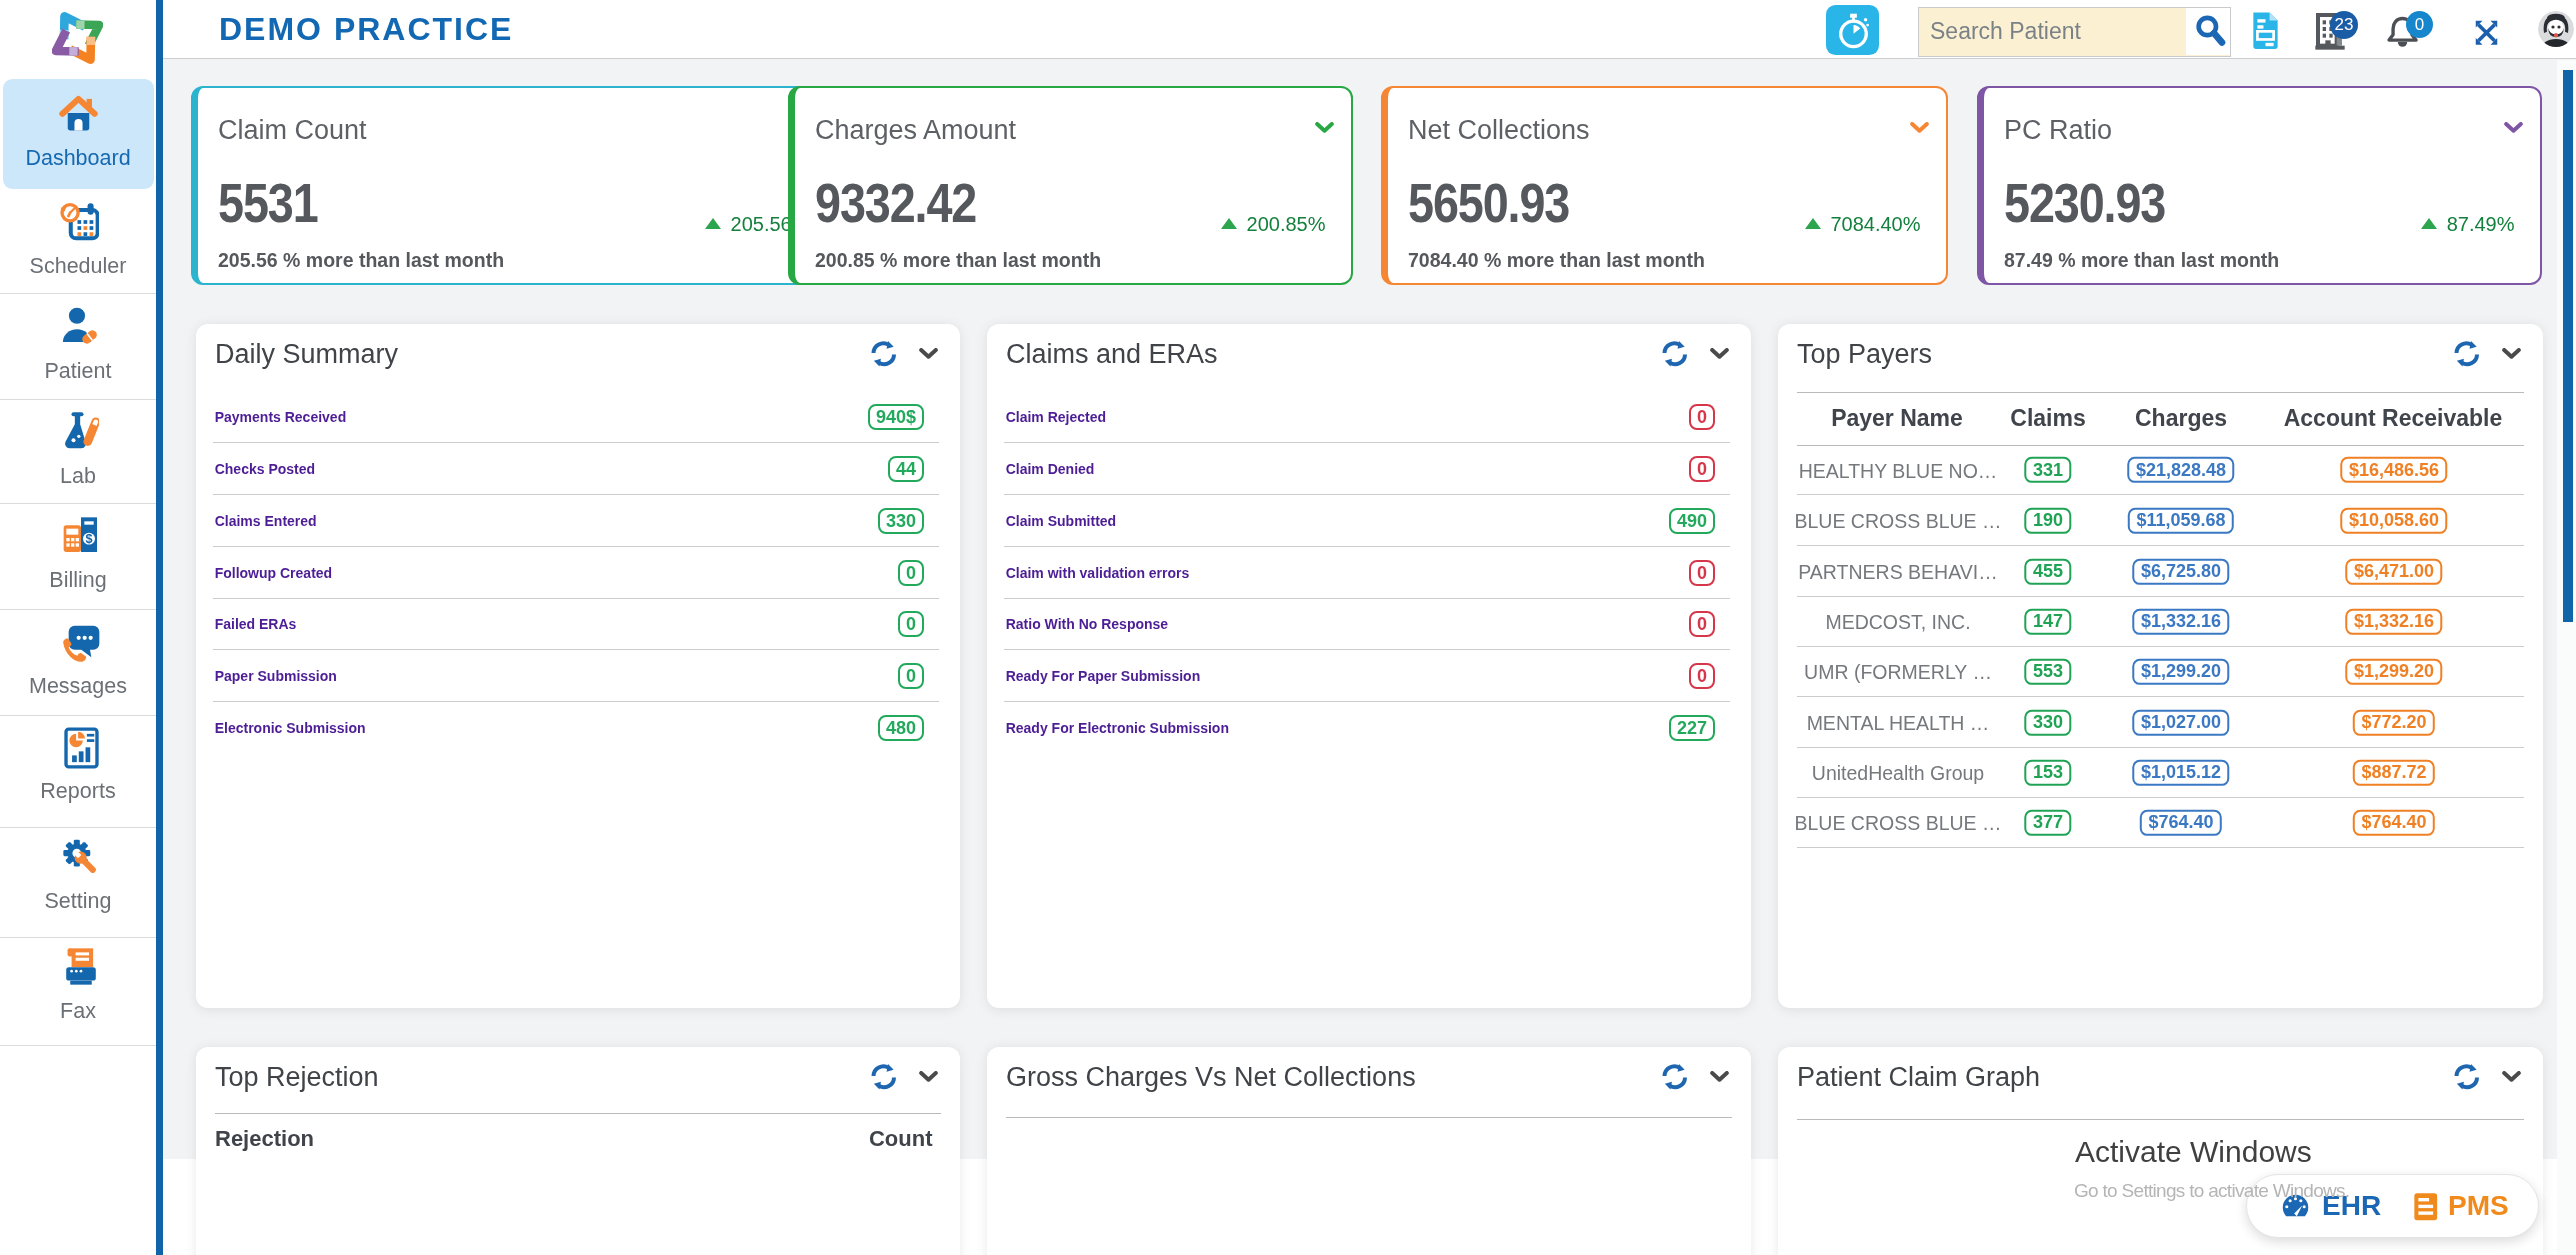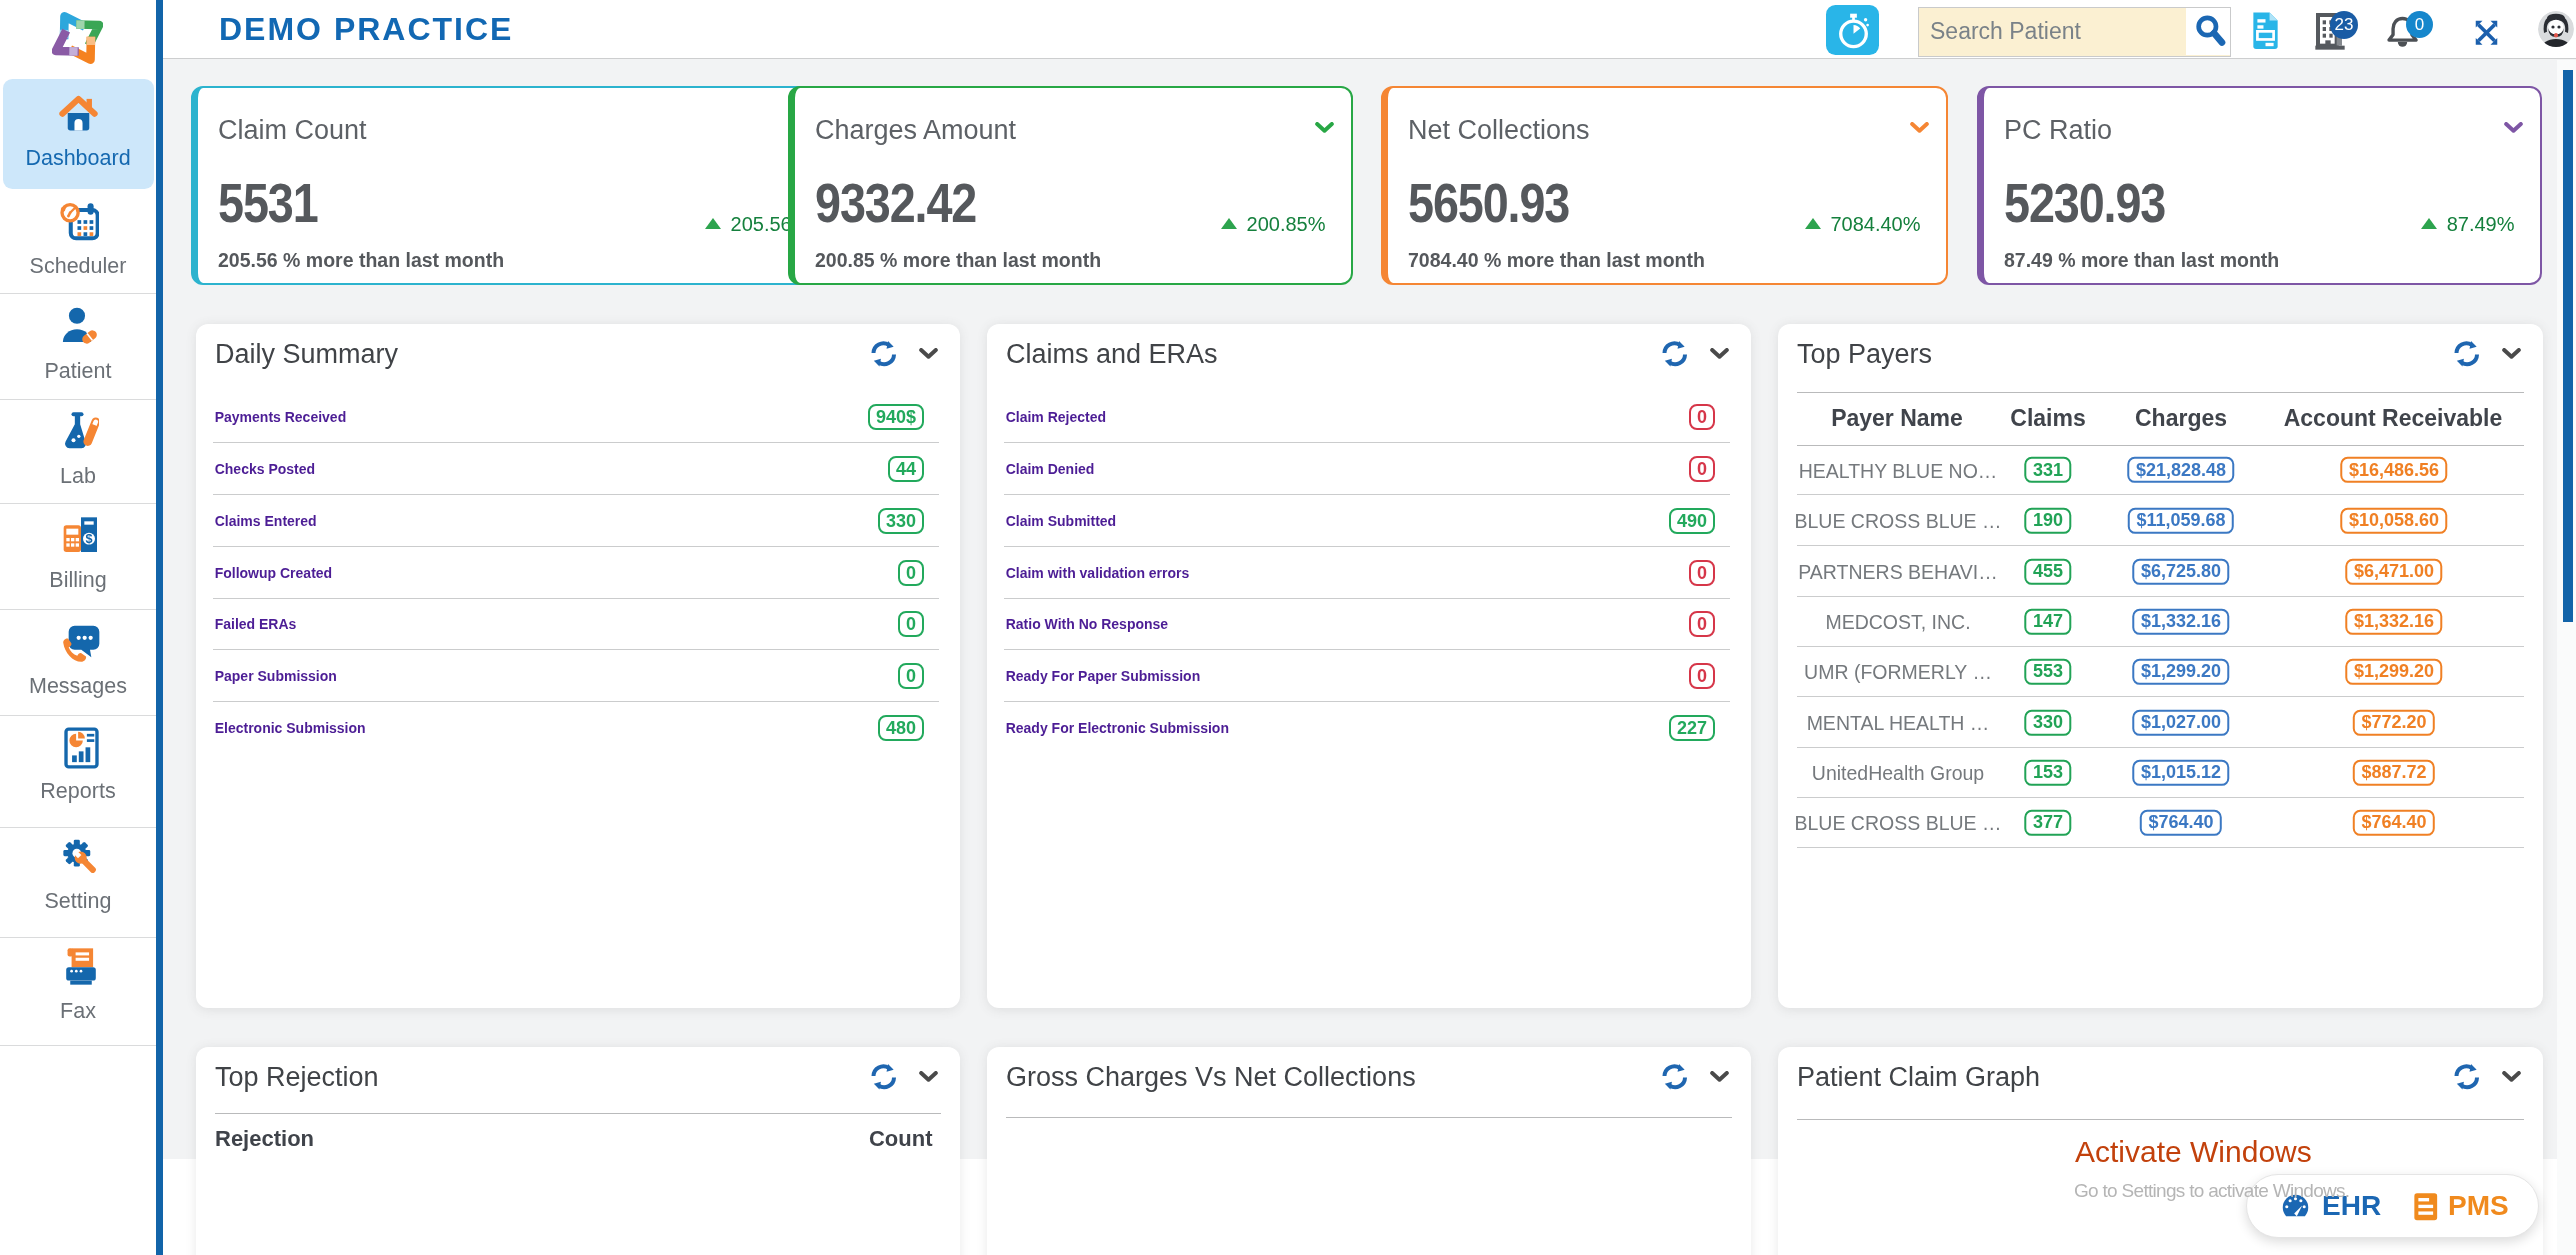--- a/index.html
+++ b/index.html
@@ -40,21 +40,21 @@
 .tpdiv { position:absolute; height:1.3px; background:#b9babb; }
 .thead { position:absolute; font-size:23px; font-weight:700; color:#40444b; transform:translateX(-50%); white-space:nowrap; }
 .trow { position:absolute; left:19px; width:727px; height:50px; border-bottom:1.3px solid #cbcccd; }
 .tname { position:absolute; left:101px; top:0; line-height:50px; font-size:19.5px; color:#75797d; transform:translateX(-50%); white-space:nowrap; }
 .tb { position:absolute; top:50%; transform:translate(-50%,-50%); border:2px solid; border-radius:7.4px; font-size:18px; font-weight:700; padding:0.7px 6.7px; white-space:nowrap; }
 .tb.g { border-color:#21a356; color:#21a356; }
 .tb.b { border-color:#3b78c3; color:#3b78c3; }
 .tb.o { border-color:#f08024; color:#f08024; }
 
 .bhead { position:absolute; font-size:22px; font-weight:700; color:#3f434a; }
-#aw1 { position:absolute; left:2075px; top:1135px; font-size:30px; color:#c2410c; z-index:30; white-space:nowrap; }
+#aw1 { position:absolute; left:2075px; top:1135px; font-size:30px; color:#404040; z-index:30; white-space:nowrap; }
 #aw2 { position:absolute; left:2074px; top:1180px; font-size:19px; color:#b5b5b5; letter-spacing:-0.7px; z-index:30; white-space:nowrap; }
 #pill { position:absolute; left:2246px; top:1174px; width:293px; height:64px; background:#fff; border:1.3px solid #e5e5e5; border-radius:32px; box-shadow:0 4px 12px rgba(0,0,0,.14); z-index:20; }
 #pill .txt { position:absolute; top:0; line-height:62px; font-size:28px; font-weight:700; }
 </style>
 </head>
 <body>
 <div id="bg"></div>
 <div id="whitebottom"></div>
 <div id="header"></div>
 <div id="sidebar"></div>

